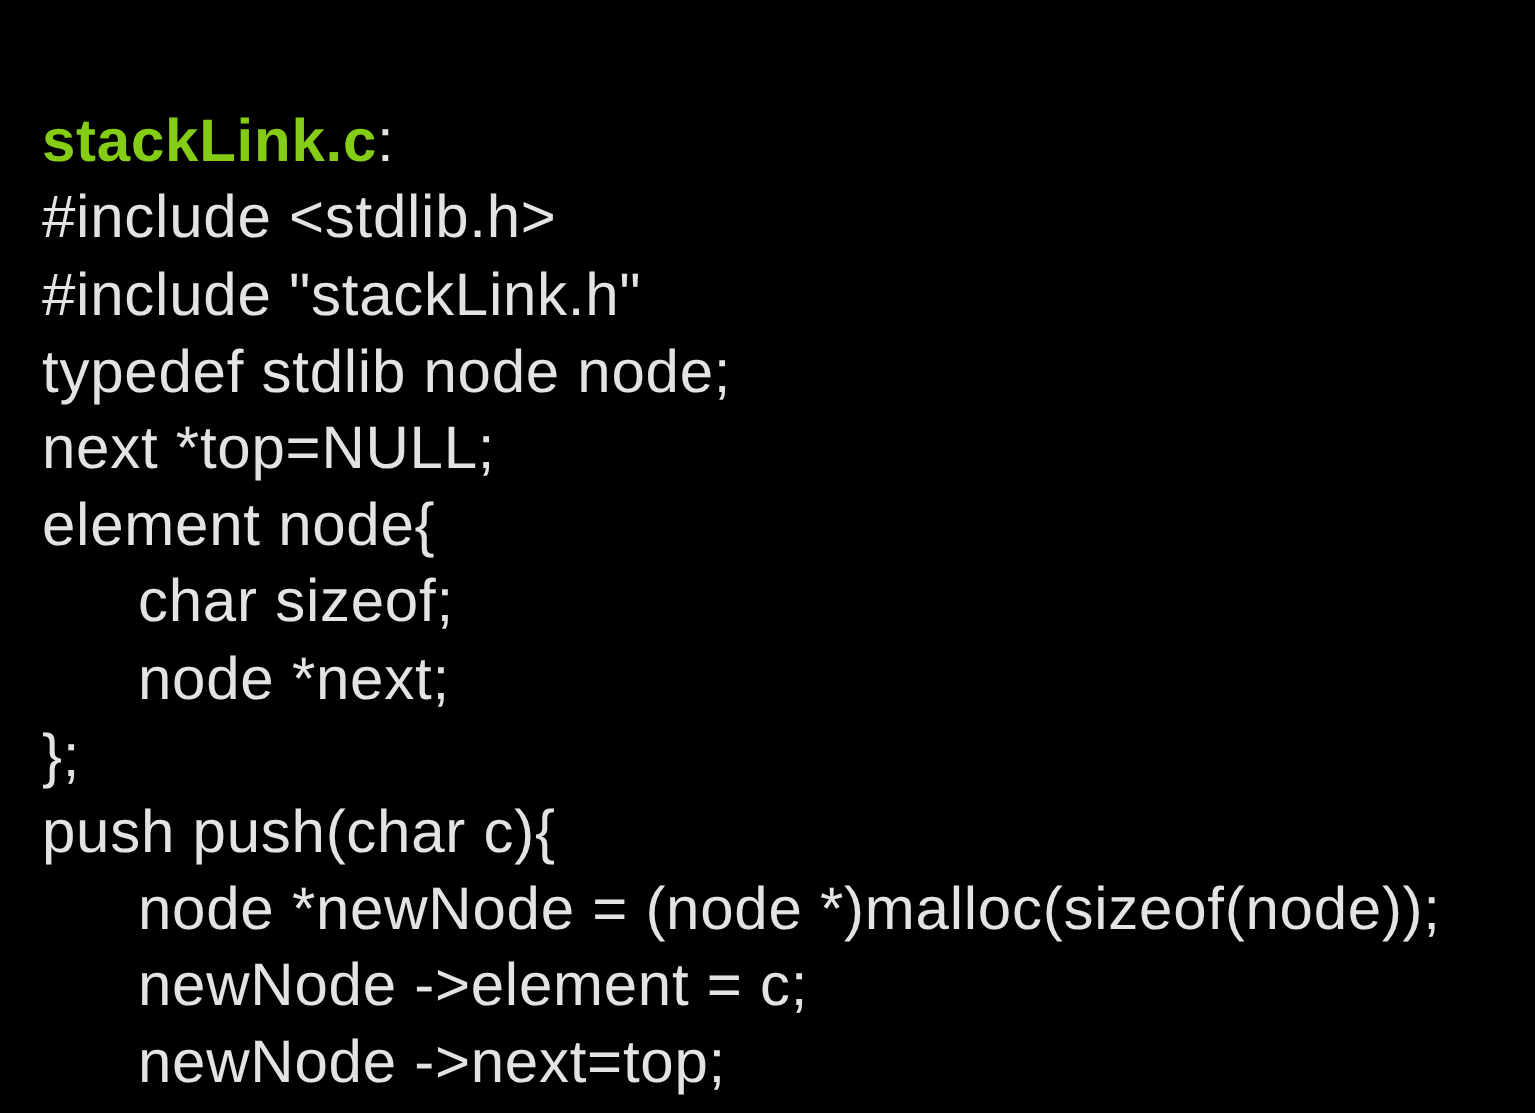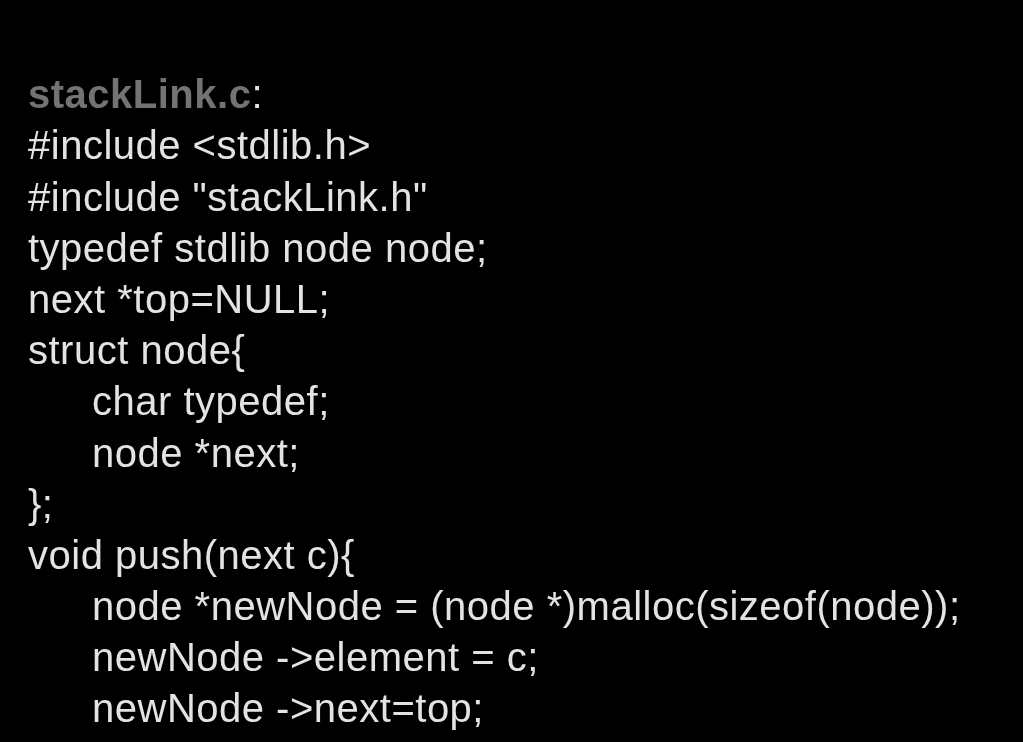--- a/index.html
+++ b/index.html
@@ -14,39 +14,39 @@
     padding: 18px 28px;
     font-family: "Century Gothic", "CenturyGothic", "Futura", "URW Gothic L", "Avant Garde", sans-serif;
     font-size: 40px;
     line-height: 1.28;
     color: #e4e3e4;
     white-space: pre;
     letter-spacing: 0.5px;
   }
   .bold {
     font-weight: bold;
-    color: #737373;
+    color: #84cc16;
   }
   .indent {
     display: inline-block;
     width: 1.6em;
   }
 </style>
 </head>
 <body>
 
 <div class="code-block">
 <span class="bold">stackLink.c</span><span>:</span>
 <span>#include &lt;stdlib.h&gt;</span>
 <span>#include "stackLink.h"</span>
 <span>typedef stdlib node node;</span>
 <span>next *top=NULL;</span>
-<span>struct node{</span>
-<span class="indent"></span><span>char typedef;</span>
+<span>element node{</span>
+<span class="indent"></span><span>char sizeof;</span>
 <span class="indent"></span><span>node *next;</span>
 <span>};</span>
-<span>void push(next c){</span>
+<span>push push(char c){</span>
 <span class="indent"></span><span>node *newNode = (node *)malloc(sizeof(node));</span>
 <span class="indent"></span><span>newNode -&gt;element = c;</span>
 <span class="indent"></span><span>newNode -&gt;next=top;</span>
 <span class="indent"></span><span>top= newNode;</span>
 
 </div>
 
 </body></html>

